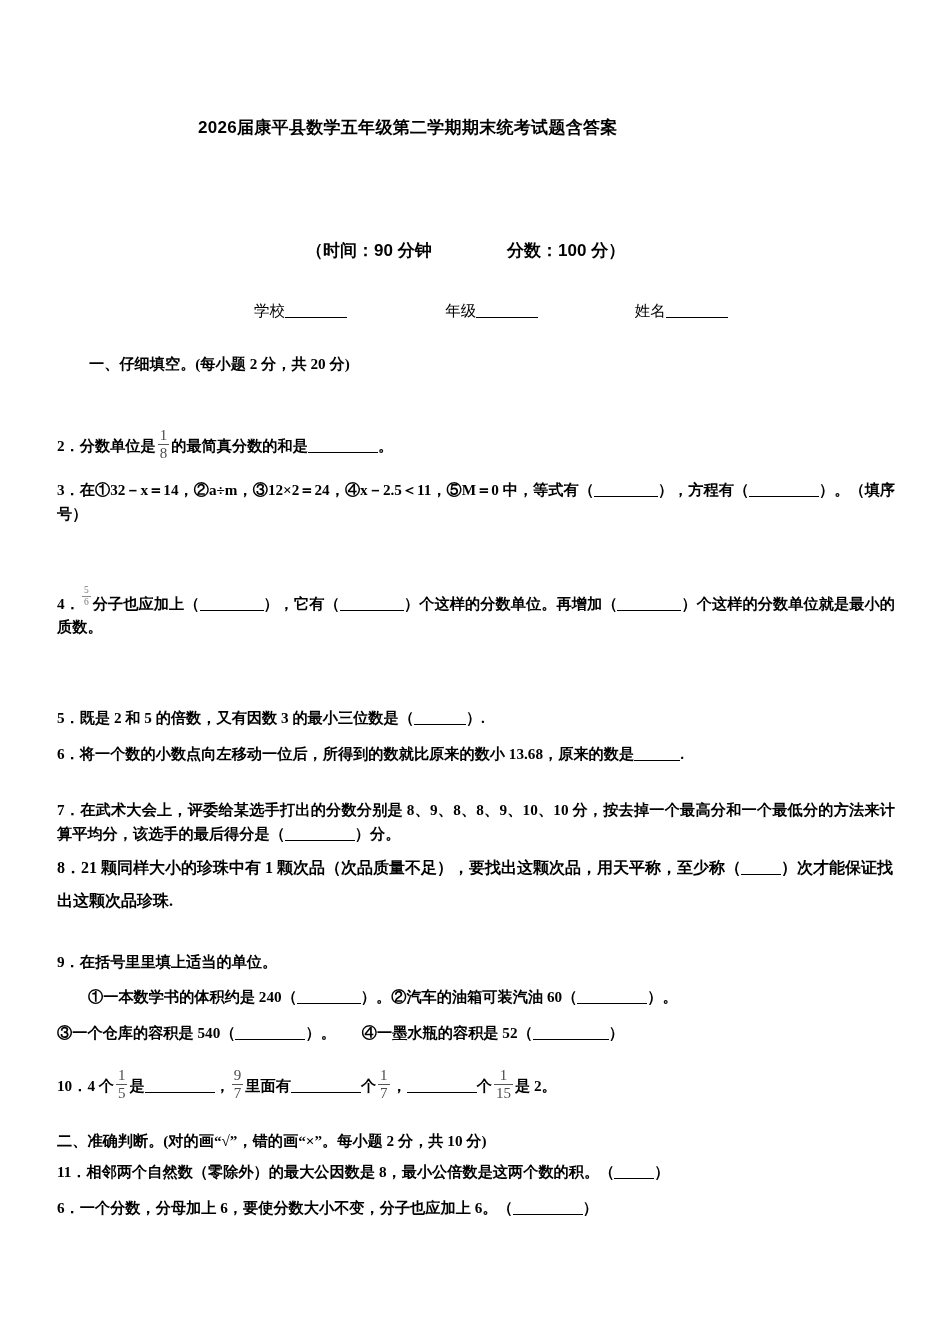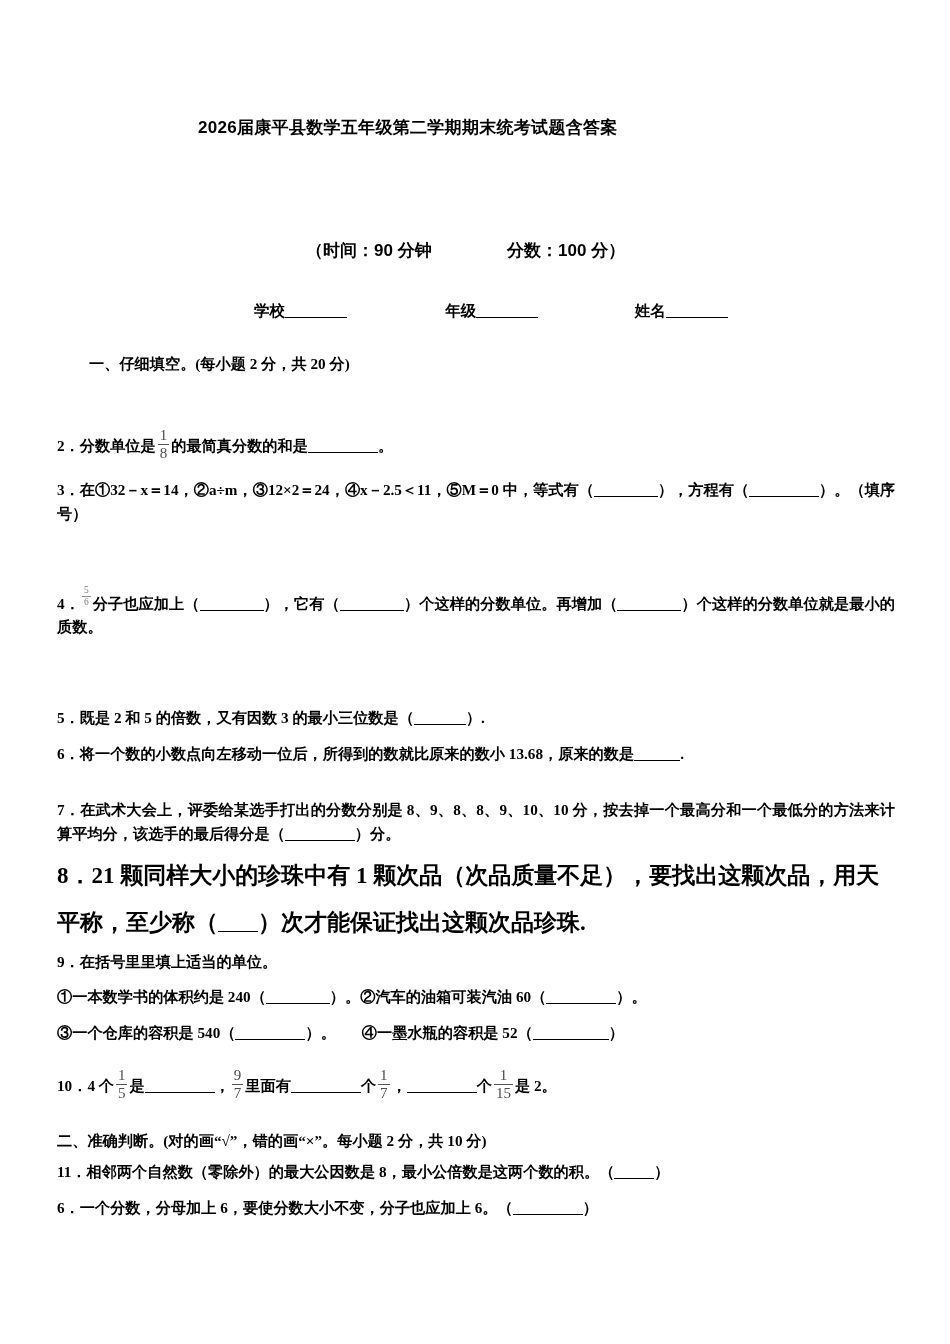--- a/index.html
+++ b/index.html
@@ -53,21 +53,21 @@
     width: 66px;
   }
 
   .id-line {
     position: absolute;
     top: 301px;
     left: 0;
     width: 950px;
     font-family: "Liberation Sans", "DejaVu Sans", sans-serif;
     font-size: 15.5px;
-    font-weight: 700;
+    font-weight: 400;
   }
   .id-line .slot {
     display: inline-block;
   }
   .id-line .s1 { margin-left: 254px; }
   .id-line .s2 { margin-left: 94px; }
   .id-line .s3 { margin-left: 92px; }
   .ul-sm {
     display: inline-block;
     border-bottom: 1.3px solid #000;
@@ -136,21 +136,21 @@
     color: #7a7a7a;
   }
   .frac.tiny .num { font-size: 9.5px; }
   .frac.tiny .den { font-size: 9.5px; border-top: 1px solid #8a8a8a; }
 
   
   .q8 {
     position: absolute;
     left: 57px;
     width: 840px;
-    font-size: 23px;
+    font-size: 16px;
     font-weight: 700;
     line-height: 2.05;
     font-family: "Liberation Serif", "DejaVu Serif", serif;
   }
   .q8 .u { height: 16px; }
   .sp-lg { display: inline-block; width: 26px; }
 </style>
 </head>
 <body>
 
@@ -198,21 +198,21 @@
   </div>
 
   <div class="q8" style="top:852px;">
     <span>8．</span><span>21 颗同样大小的珍珠中有 1 颗次品（次品质量不足），要找出这颗次品，用天平称，至少称（</span><span class="u w40"></span><span>）次才能保证找出这颗次品珍珠.</span>
   </div>
 
   <div class="blk" style="top:950px;">
     <span>9．</span><span>在括号里里填上适当的单位。</span>
   </div>
 
-  <div class="blk" style="top:985px;">
+  <div class="blk" style="top:985px;margin-left:31px;">
     <span>①一本数学书的体积约是 240（</span><span class="u w64"></span><span>）。②汽车的油箱可装汽油 60（</span><span class="u w70"></span><span>）。</span>
   </div>
 
   <div class="blk" style="top:1021px;">
     <span>③一个仓库的容积是 540（</span><span class="u w70"></span><span>）。</span><span class="sp-lg"></span><span>④一墨水瓶的容积是 52（</span><span class="u w76"></span><span>）</span>
   </div>
 
   <div class="blk" style="top:1068px;">
     <span>10．</span><span>4 个</span><span class="frac"><span class="num">1</span><span class="den">5</span></span><span>是</span><span class="u w70"></span><span>，</span><span class="frac"><span class="num">9</span><span class="den">7</span></span><span>里面有</span><span class="u w70"></span><span>个</span><span class="frac"><span class="num">1</span><span class="den">7</span></span><span>，</span><span class="u w70"></span><span>个</span><span class="frac"><span class="num">1</span><span class="den">15</span></span><span>是 2。</span>
   </div>

